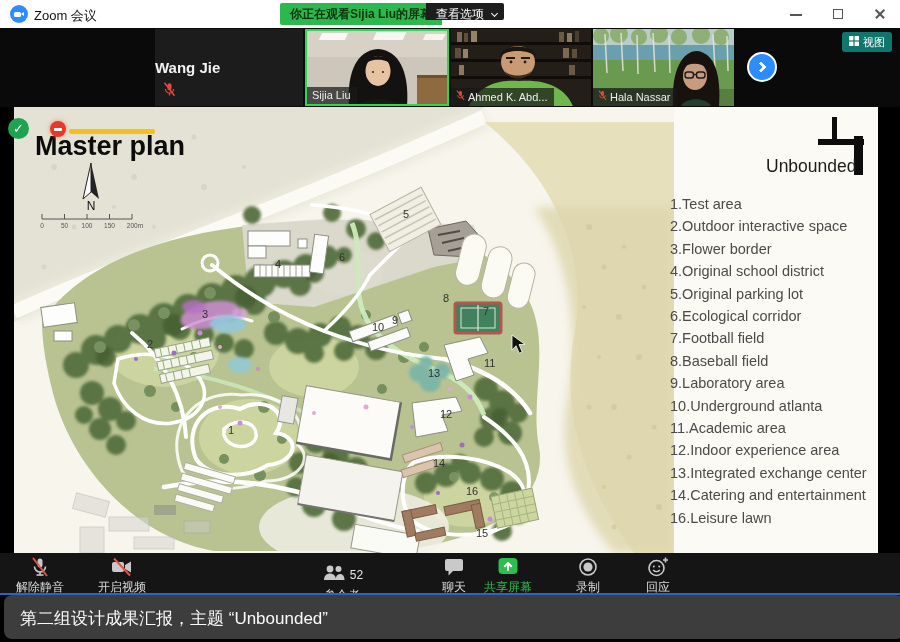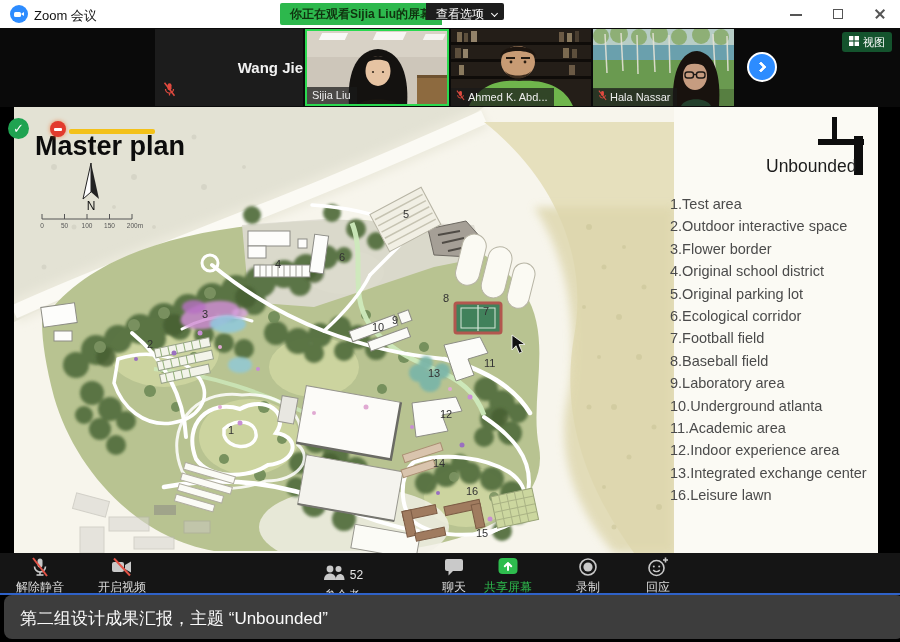--- a/index.html
+++ b/index.html
@@ -24,26 +24,26 @@
   .wc-close i:first-child { transform:rotate(45deg); } .wc-close i:last-child { transform:rotate(-45deg); }
 
   
   .video-strip { position:absolute; top:28px; left:0; width:900px; height:79px; background:#0a0a0a; }
   .tile { position:absolute; top:1px; height:77px; background:#1c1c1c; overflow:hidden; cursor:pointer; }
   .tile-wang  { left:155px; width:148px; }
   .tile-sijia { left:305px; width:144px; border:2px solid #2ad94f; }
   .tile-ahmed { left:451px; width:140px; }
   .tile-hala  { left:593px; width:141px; }
   .tile svg.art { position:absolute; left:0; top:0; }
-  .tile-name-center { position:absolute; left:0; top:0; width:100%; height:100%; line-height:77px; text-align:right; color:#f2f2f2; font-weight:bold; font-size:15px; }
+  .tile-name-center { position:absolute; left:0; top:0; width:100%; height:100%; line-height:77px; text-align:left; color:#f2f2f2; font-weight:bold; font-size:15px; }
   .chip { position:absolute; left:0; bottom:0; background:rgba(25,25,25,.72); color:#ededed; font-size:11px; padding:2px 6px 3px 5px; display:flex; align-items:center; gap:3px; white-space:nowrap; }
   .tile-mic { position:absolute; left:8px; bottom:5px; }
   .next-btn { position:absolute; left:747px; top:24px; width:30px; height:30px; border-radius:50%; background:#2d8cff; border:2.5px solid #fff; cursor:pointer; }
   .next-btn .chev { position:absolute; left:8px; top:8.5px; width:8px; height:8px; border-top:3px solid #fff; border-right:3px solid #fff; transform:rotate(45deg); border-radius:1px; }
-  .view-btn { position:absolute; right:8px; top:4px; height:20px; background:#14532d; border-radius:3px; color:#fff; font-size:11px; line-height:20px; padding:0 7px; display:flex; align-items:center; gap:4px; cursor:pointer; }
+  .view-btn { position:absolute; right:8px; top:4px; height:20px; background:#0f766e; border-radius:3px; color:#fff; font-size:11px; line-height:20px; padding:0 7px; display:flex; align-items:center; gap:4px; cursor:pointer; }
 
   
   .stage { position:absolute; top:107px; left:0; width:900px; height:446px; background:#000; }
   .slide { position:absolute; left:14px; top:0; width:864px; height:446px; background:#fbfaf4; }
   .shield { position:absolute; left:-6px; top:11px; width:21px; height:21px; border-radius:50%; background:#1fa351; color:#fff; font-size:13px; text-align:center; line-height:21px; z-index:5; }
   .rec-dot { position:absolute; left:36px; top:14px; width:16px; height:16px; border-radius:50%; background:#e23b2e; box-shadow:0 0 4px rgba(240,120,60,.8); z-index:5; }
   .rec-dot:after { content:""; position:absolute; left:4px; top:6.5px; width:8px; height:3px; background:#fff; border-radius:1px; }
   .hl-line { position:absolute; left:55px; top:22px; width:86px; height:4.5px; background:#f3c119; border-radius:2px; z-index:5; }
   .slide-title { position:absolute; left:21px; top:24px; font-size:27px; font-weight:bold; color:#0c0c0c; z-index:4; }
   .brand-text { position:absolute; left:752px; top:49px; font-size:17.5px; color:#1b1b1b; z-index:4; }
@@ -244,20 +244,21 @@
           <div class="legend-item">4.Original school district</div>
           <div class="legend-item">5.Original parking lot</div>
           <div class="legend-item">6.Ecological corridor</div>
           <div class="legend-item">7.Football field</div>
           <div class="legend-item">8.Baseball field</div>
           <div class="legend-item">9.Laboratory area</div>
           <div class="legend-item">10.Underground atlanta</div>
           <div class="legend-item">11.Academic area</div>
           <div class="legend-item">12.Indoor experience area</div>
           <div class="legend-item">13.Integrated exchange center</div>
+          <div class="legend-item">14.Catering and entertainment</div>
           <div class="legend-item">16.Leisure lawn</div>
         </div>
 
       <svg width="660" height="446" viewBox="0 0 660 446" style="position:absolute;left:0;top:0;">
         <defs>
           <filter id="soft">
               <feGaussianBlur stdDeviation="1.6"></feGaussianBlur>
             </filter>
           <filter id="soft2">
               <feGaussianBlur stdDeviation="4"></feGaussianBlur>

